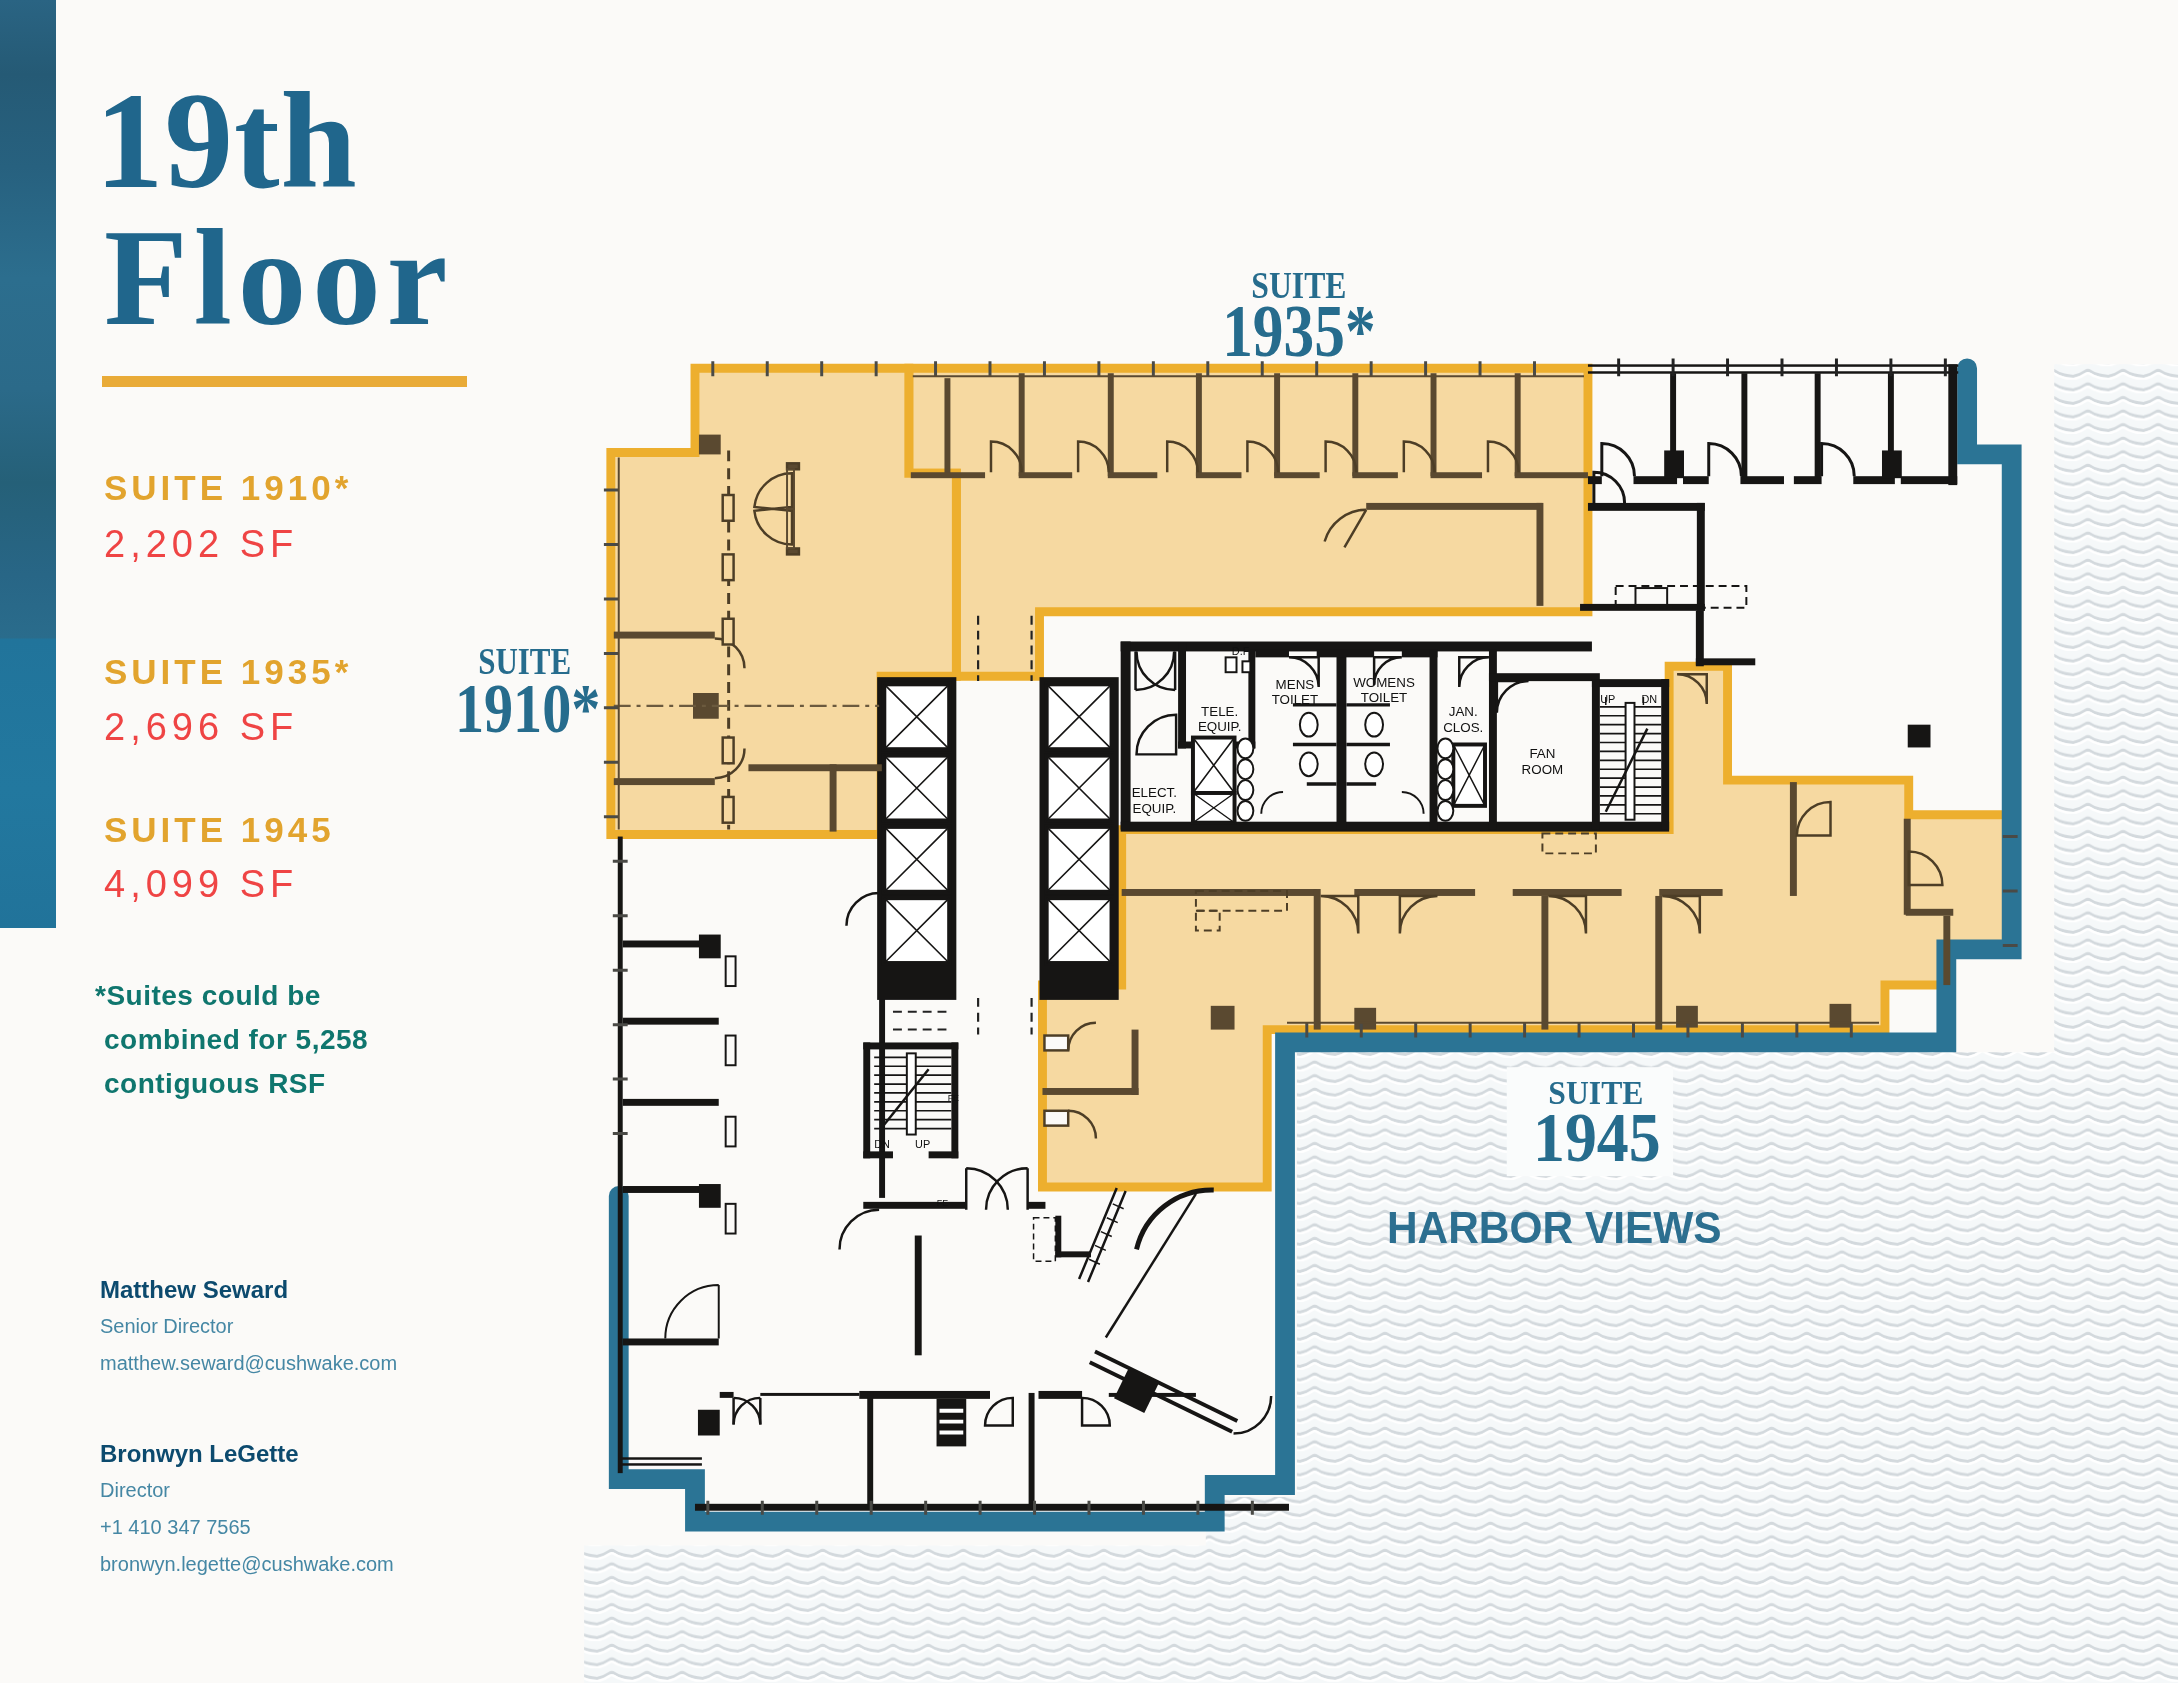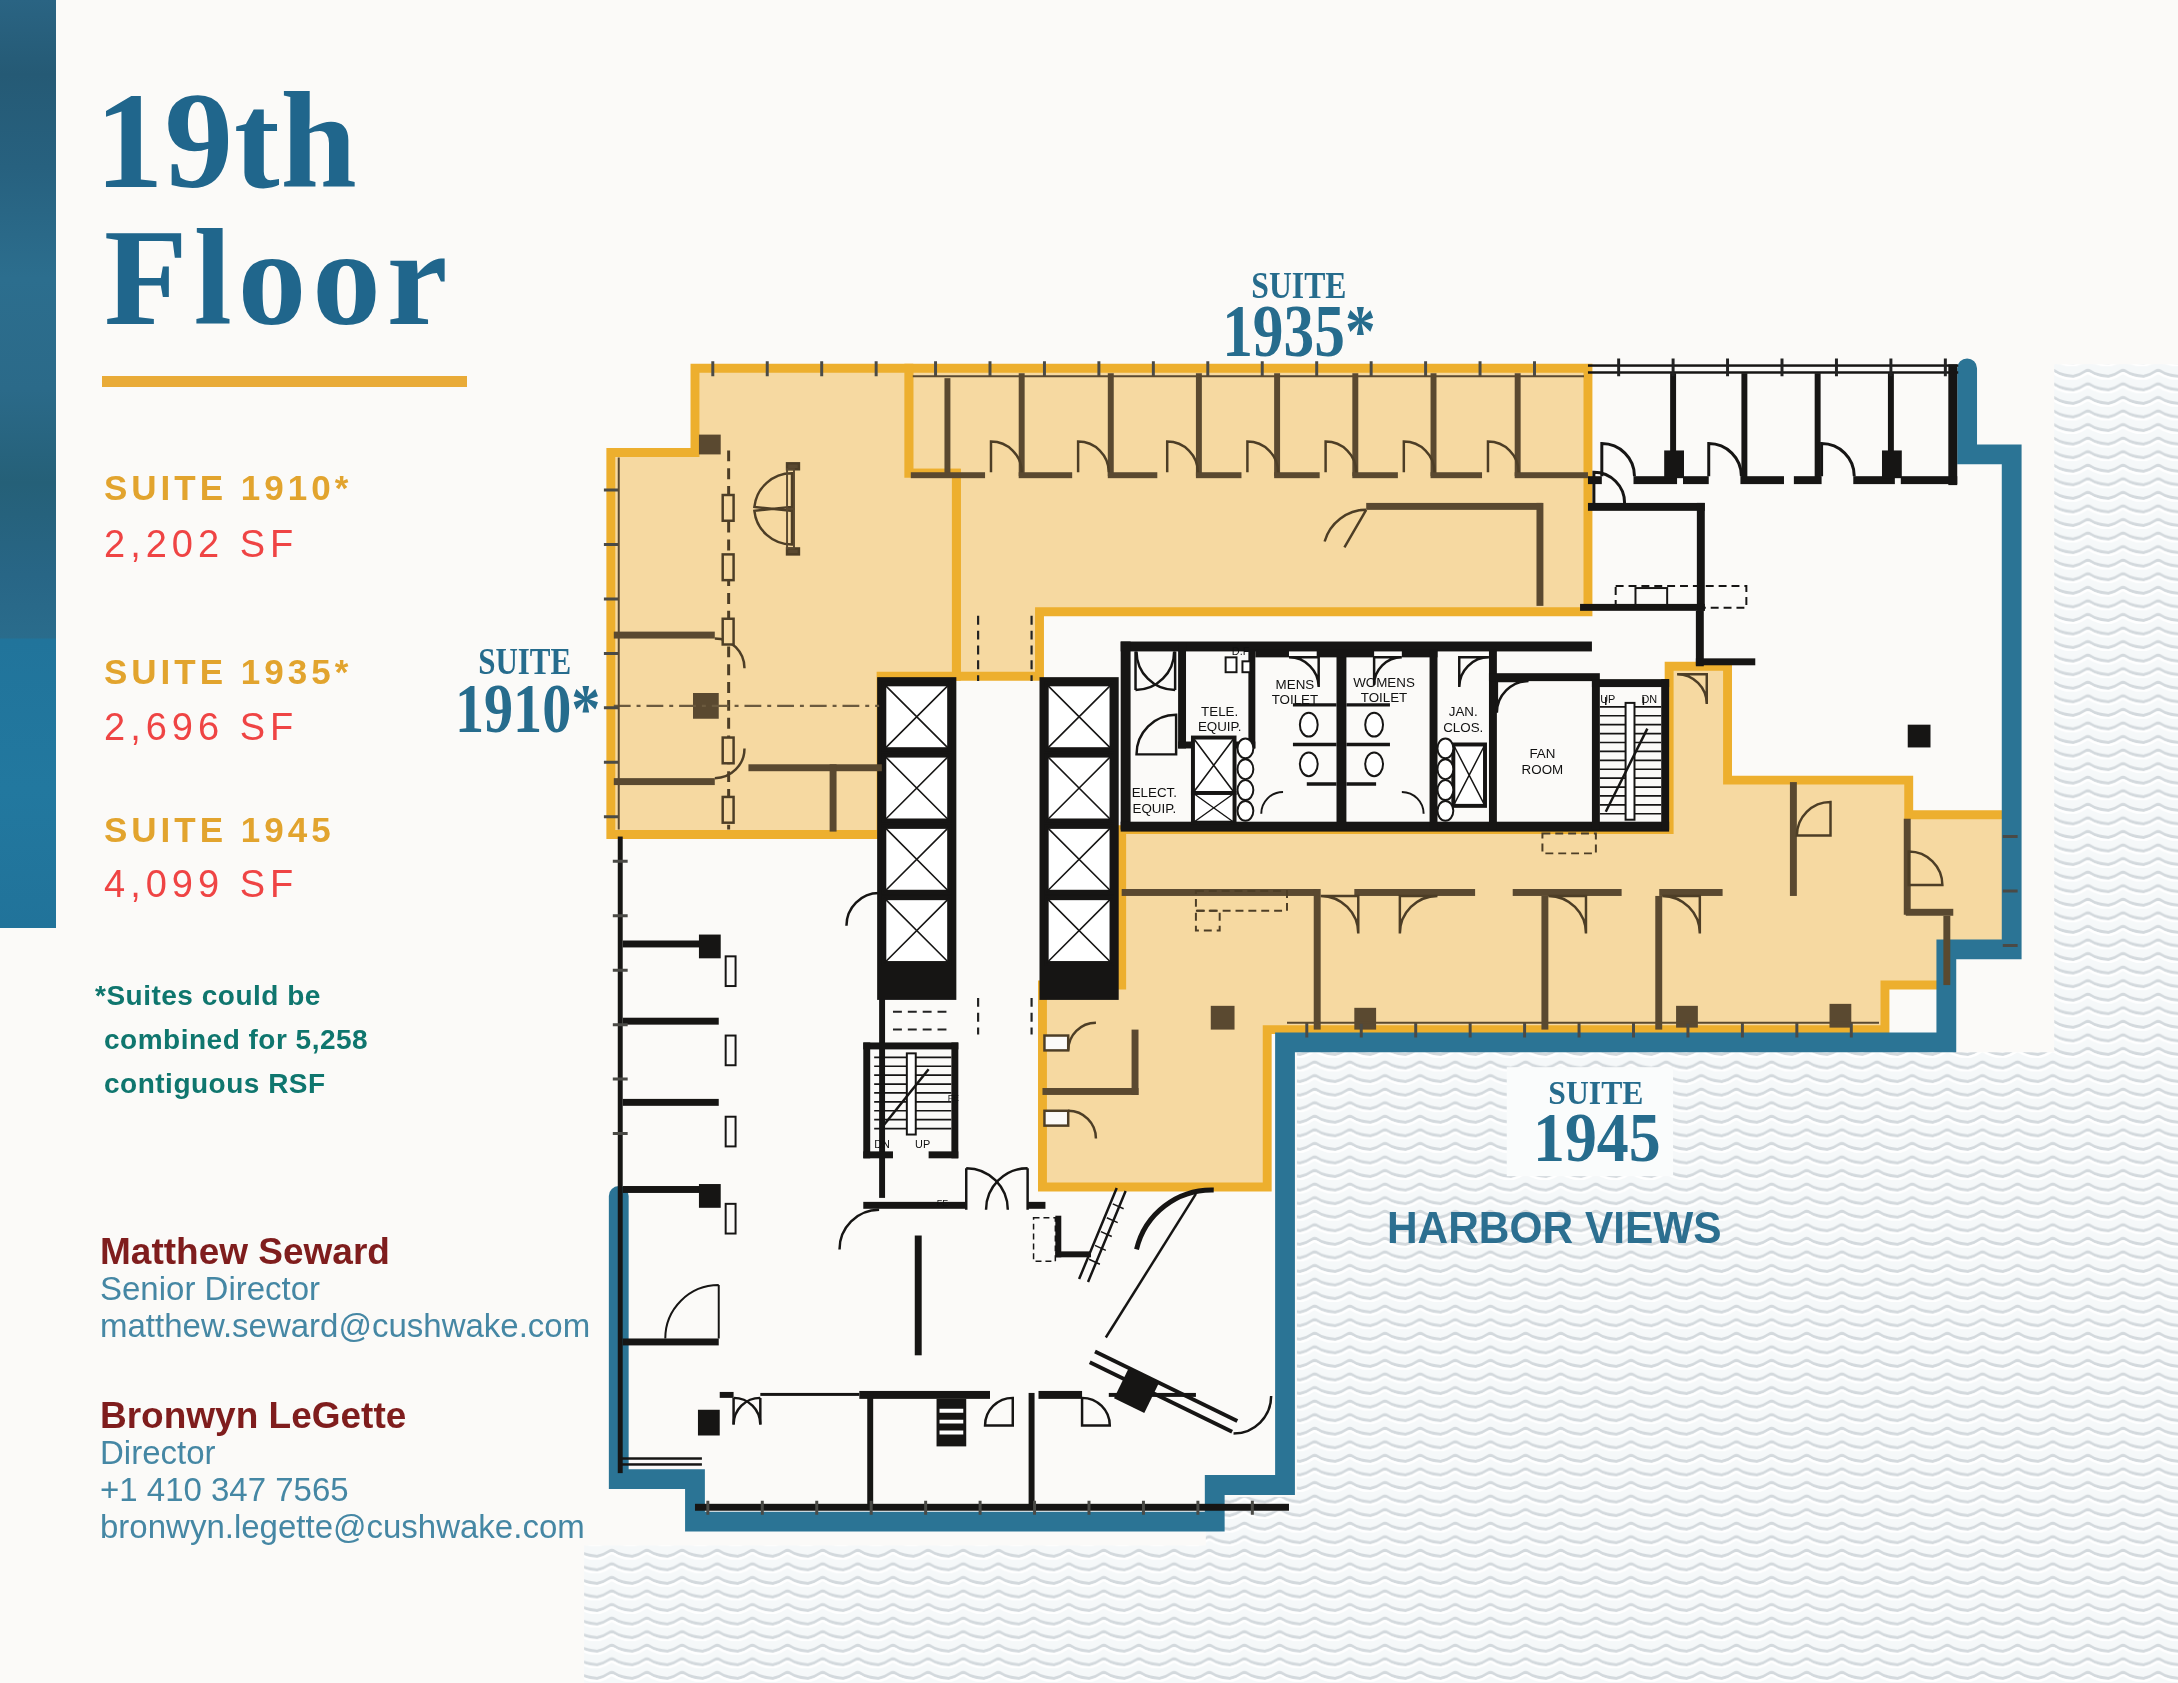--- a/index.html
+++ b/index.html
@@ -7,22 +7,22 @@
        font-family:"Liberation Sans", sans-serif;}
   .abs{position:absolute;}
   #strip{left:0;top:0;width:56px;height:928px;
     background:linear-gradient(180deg,#2a6483 0%,#255a75 8%,#27617f 18%,#2c6e8e 30%,#2b6a89 42%,#256078 52%,#286686 62%,#2a6c8c 68.7%,#21749b 68.9%,#22789f 85%,#21739a 100%);}
   #title{left:95px;top:73px;color:#20668c;font-family:"Liberation Serif",serif;
     font-weight:bold;font-size:137px;line-height:137px;letter-spacing:1px;}
   #rule{left:102px;top:376px;width:365px;height:11px;background:#e9ab38;}
   .shead{color:#e2a42e;font-size:35px;font-weight:bold;letter-spacing:4px;}
   .ssf{color:#ef4444;font-size:38px;letter-spacing:5px;}
   #note{left:95px;top:974px;color:#0f766e;font-size:28px;font-weight:bold;line-height:44px;letter-spacing:0.5px;}
-  .cname{color:#7f1d1d;font-size:37px;font-weight:bold;}
-  .cline{color:#4587a4;font-size:33px;}
+  .cname{color:#0c4a6e;font-size:24px;font-weight:bold;margin-top:38px;}
+  .cline{color:#4587a4;font-size:20px;}
   .contact div{line-height:37px;}
 </style>
 </head>
 <body>
 
 <div class="abs" id="strip"></div>
 
 <div class="abs" id="title">19th<br><span style="letter-spacing:6px;margin-left:9px">Floor</span></div>
 
 <div class="abs" id="rule"></div>

